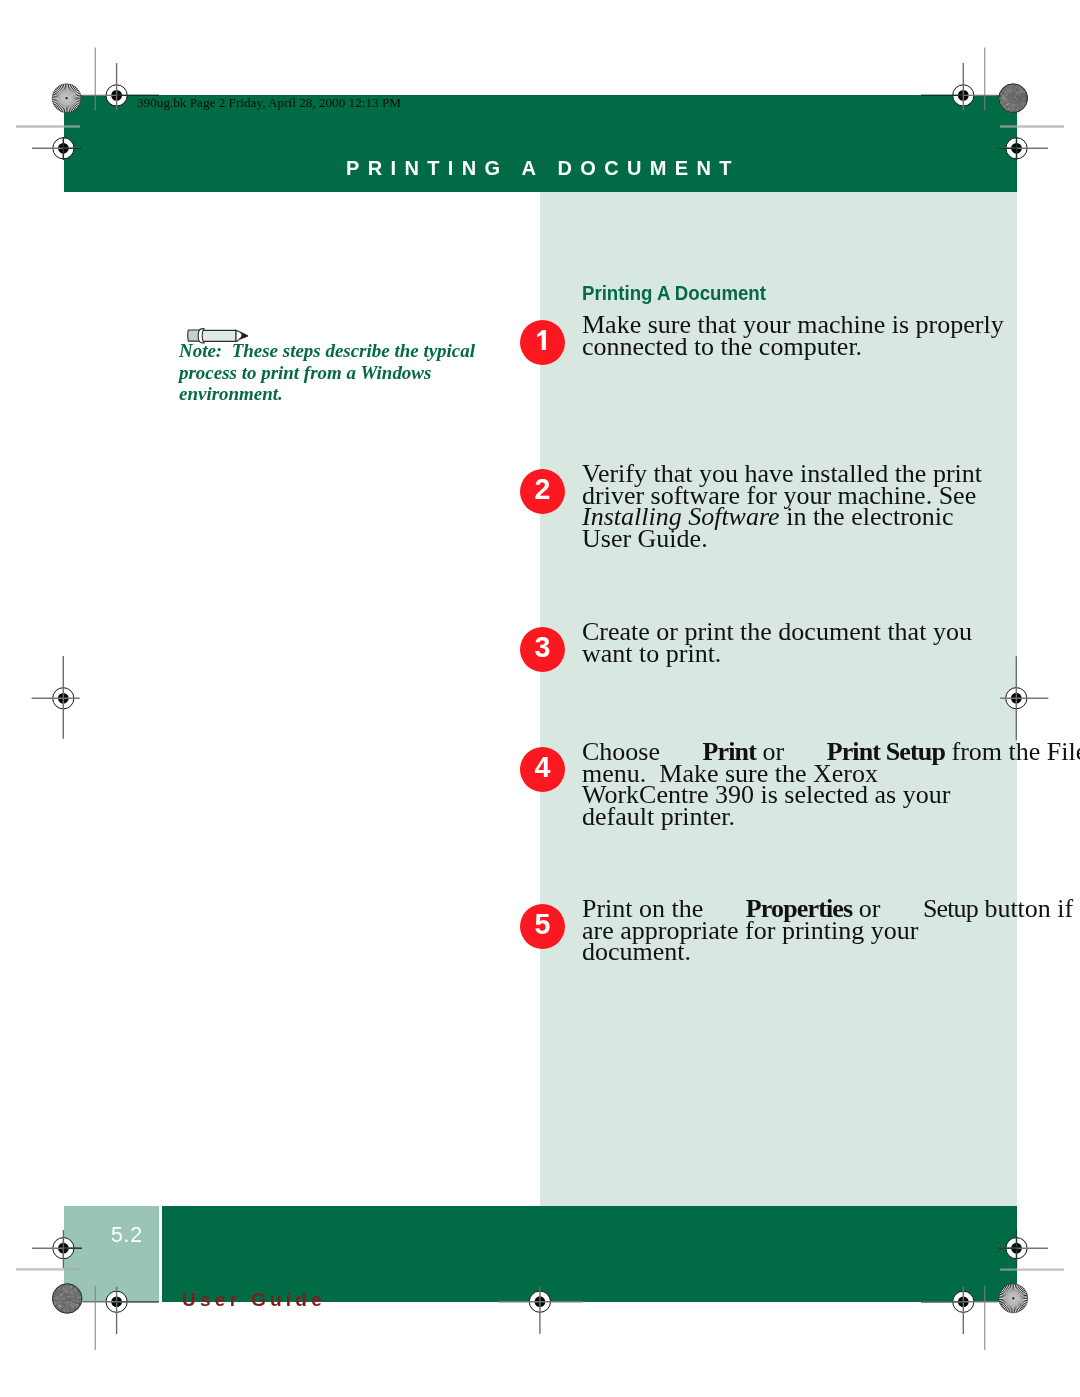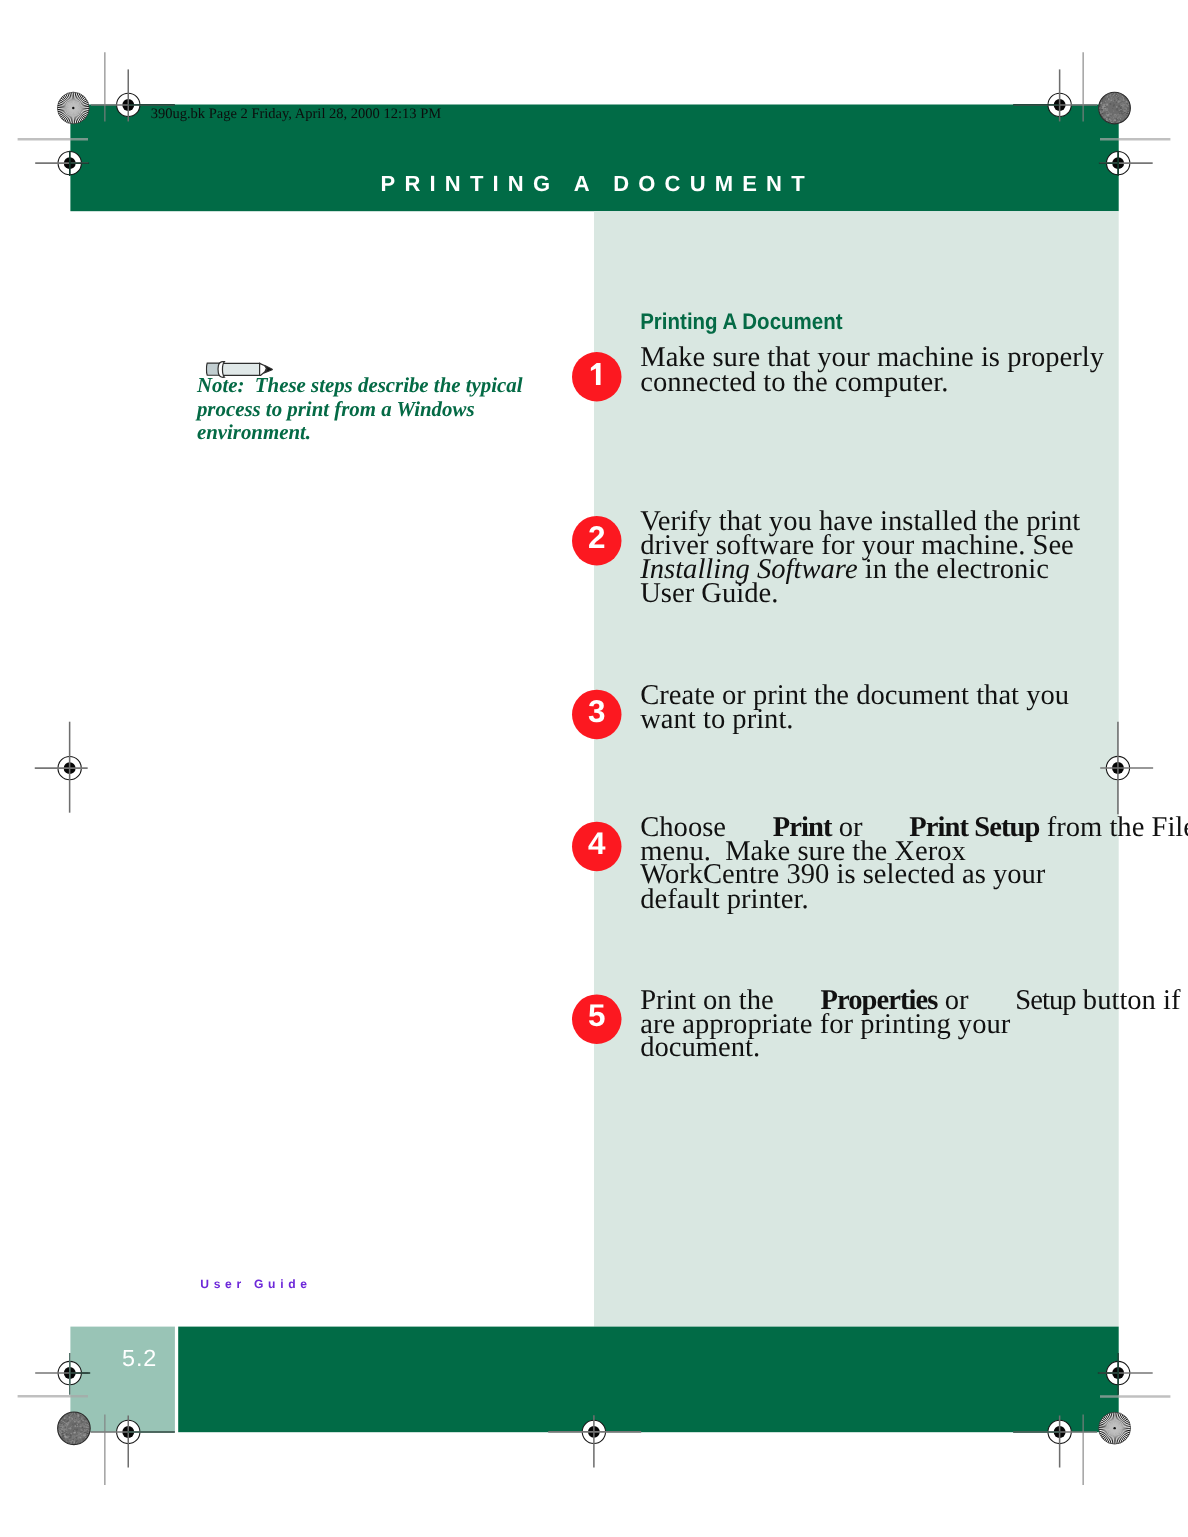--- a/index.html
+++ b/index.html
@@ -50,23 +50,23 @@
   .pencil{position:absolute;left:186.6px;top:328.4px;}
 
   
   .foot-box{position:absolute;left:64px;top:1206px;width:95px;height:96px;
             background:#99c4b6;}
   .foot-num{position:absolute;left:111px;top:1223px;
         font-family:"Liberation Sans",sans-serif;font-weight:normal;font-size:21.3px;
         letter-spacing:0.7px;color:#ffffff;}
   .foot-bar{position:absolute;left:162px;top:1206px;width:855px;height:96px;
             background:#016b46;}
-  .foot-txt{position:absolute;left:182px;top:1162px;
-        font-family:"Liberation Sans",sans-serif;font-weight:bold;font-size:11px;
-        letter-spacing:4.27px;color:#6d28d9;white-space:nowrap;}
+  .foot-txt{position:absolute;left:182px;top:1289px;
+        font-family:"Liberation Sans",sans-serif;font-weight:bold;font-size:19px;
+        letter-spacing:4.27px;color:#7f1d1d;white-space:nowrap;}
 </style>
 </head>
 <body>
 
 <div id="page">
   <div class="header-band"></div>
   <div class="tint-panel"></div>
   <div class="filehdr">390ug.bk  Page 2  Friday, April 28, 2000  12:13 PM</div>
   <div class="header-title">PRINTING A DOCUMENT</div>
   <div class="sec-title">Printing A Document</div>

